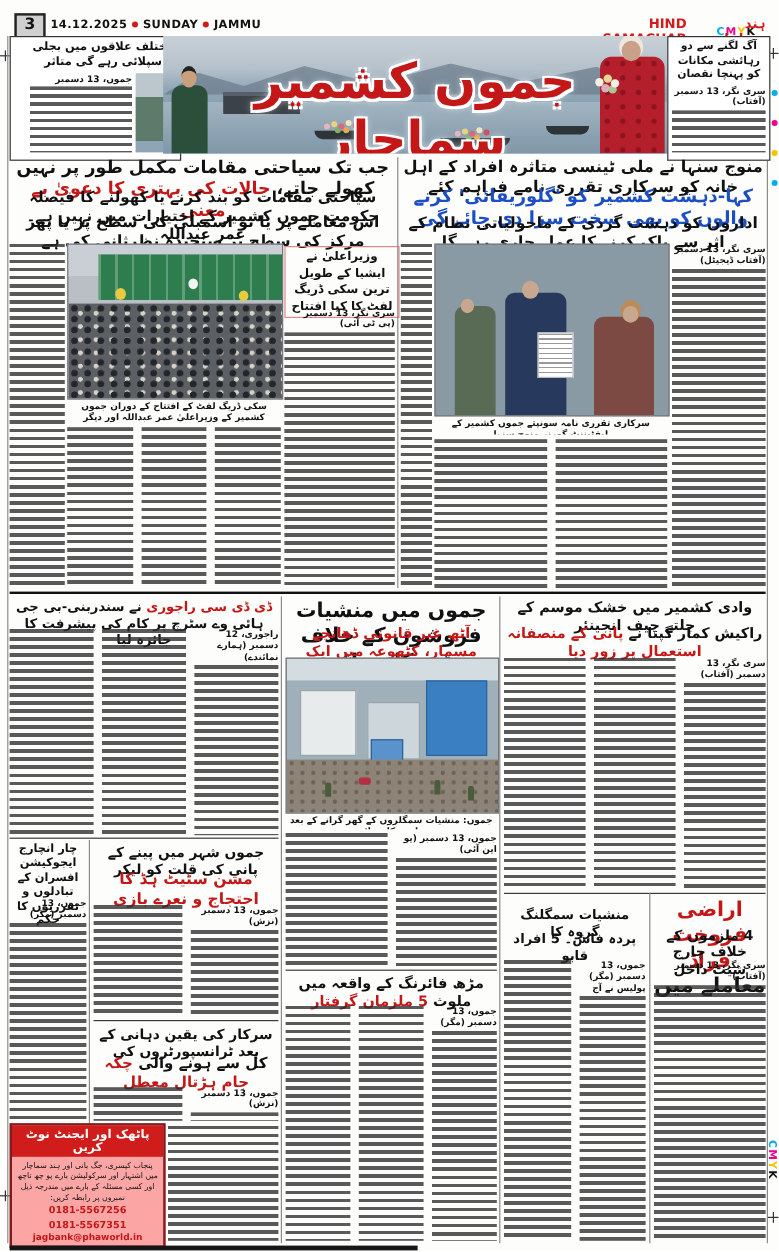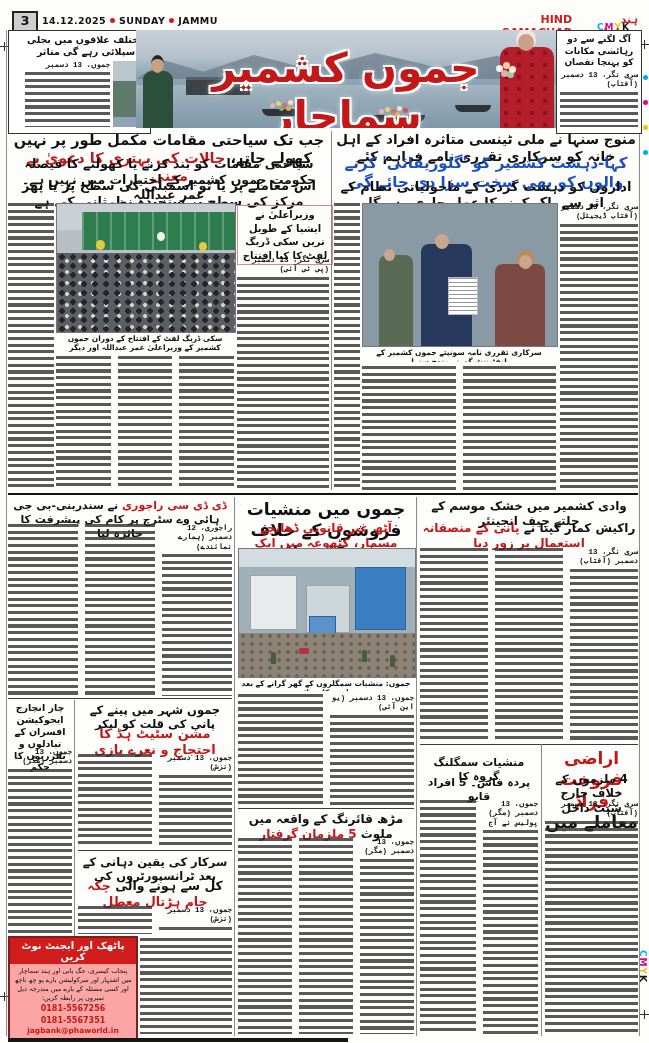--- a/index.html
+++ b/index.html
@@ -5,21 +5,21 @@
   html,body{margin:0;padding:0;background:#fff;}
   .page{position:relative;width:649px;height:1043px;background:#fdfdfb;overflow:hidden;
         font-family:"DejaVu Sans",sans-serif;color:#111;}
   .abs{position:absolute;}
   .urdu{direction:rtl;unicode-bidi:embed;}
   
   .cols{position:absolute;display:flex;flex-direction:row-reverse;gap:7px;}
   .col{flex:1;background:repeating-linear-gradient(to bottom,#2b2b2b 0px,#2b2b2b 3.1px,transparent 3.1px,transparent 6.7px);opacity:.78;}
   .colwrap{flex:1;display:flex;flex-direction:column;}
   .colwrap .fillgrow{flex:1;background:repeating-linear-gradient(to bottom,#2b2b2b 0px,#2b2b2b 3.1px,transparent 3.1px,transparent 6.7px);opacity:.78;}
-  .dl{font-size:7.5px;font-weight:bold;direction:rtl;text-align:right;line-height:1.25;margin-bottom:2px;color:#111;font-family:Liberation Mono, monospace;}
+  .dl{font-size:7.5px;font-weight:bold;direction:rtl;text-align:right;line-height:1.25;margin-bottom:2px;color:#111;}
   .vline{position:absolute;width:1px;background:#8a8a8a;}
   .hline{position:absolute;height:1px;background:#3a3a3a;}
   
   .pagebox{position:absolute;left:12px;top:11px;width:22px;height:17px;background:#cfcfcf;border:2px solid #222;
            font-size:13px;font-weight:bold;text-align:center;line-height:15px;}
   .datebar{position:absolute;left:42px;top:15px;font-size:9.5px;font-weight:bold;letter-spacing:.4px;display:flex;align-items:center;gap:4px;}
   .reddot{width:5px;height:5px;background:#d11c1c;border-radius:50%;display:inline-block;}
   .brand{position:absolute;left:470px;top:13px;width:168px;text-align:right;font-size:11px;font-weight:bold;color:#d11c1c;display:flex;justify-content:flex-end;gap:6px;align-items:center;}
   .cmyk{font-size:9px;font-weight:bold;letter-spacing:1px;}
   .c-c{color:#00aeef}.c-m{color:#ec008c}.c-y{color:#f5c400}.c-k{color:#111}

